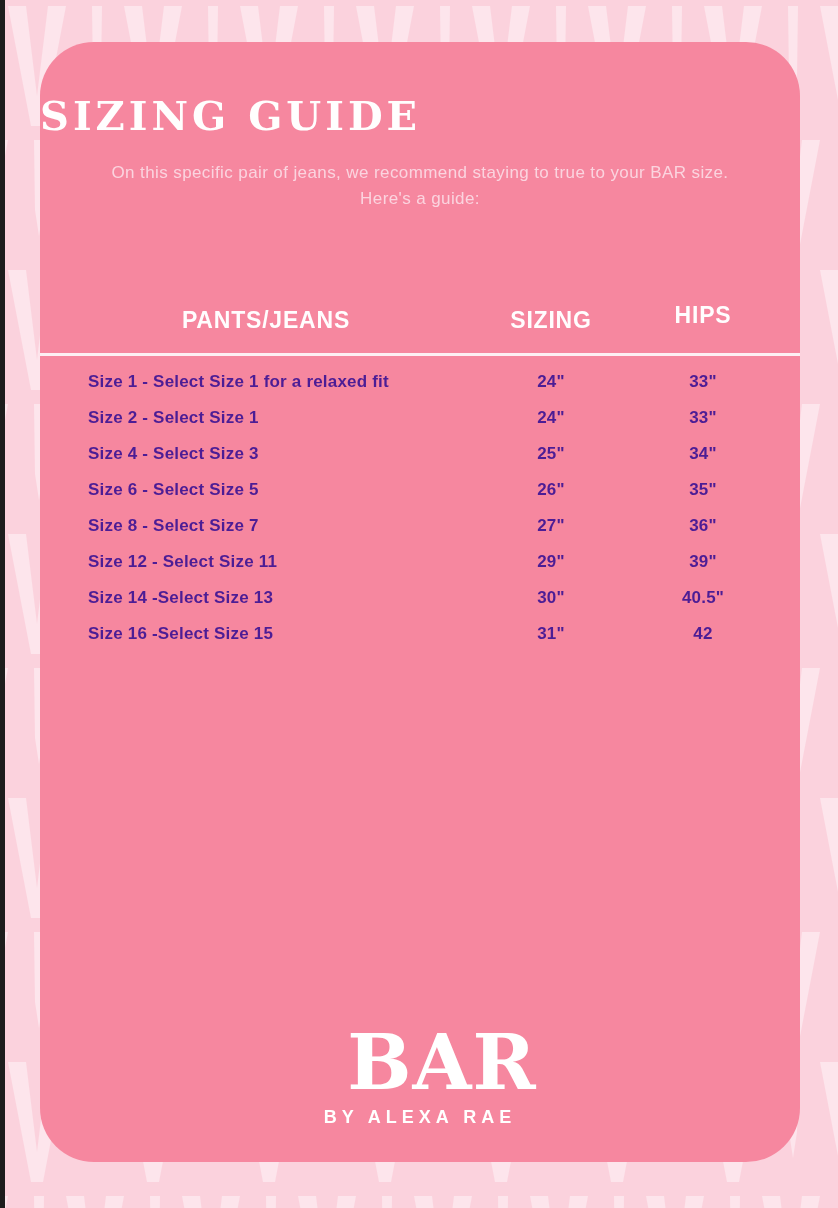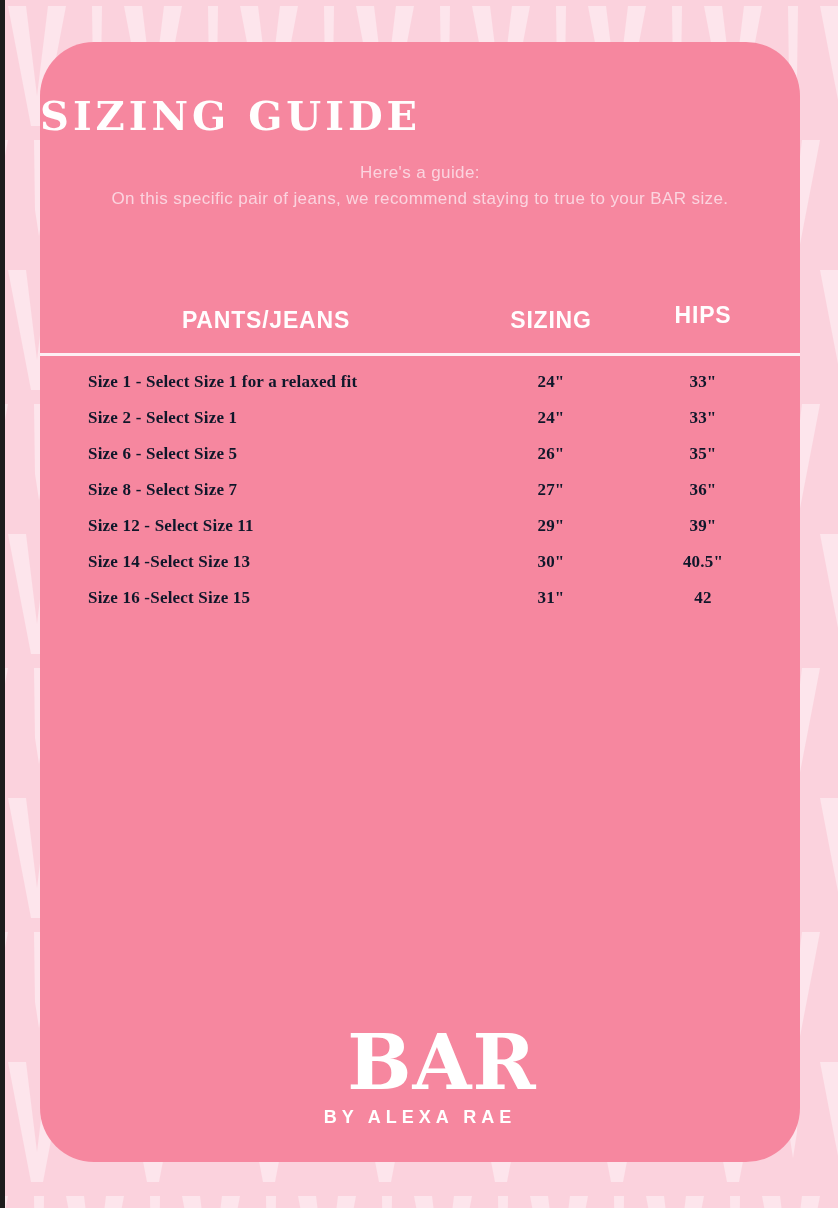--- a/index.html
+++ b/index.html
@@ -96,23 +96,22 @@
     top: 322px;
     left: 0;
     width: 100%;
   }
   .trow {
     position: relative;
     height: 36px;
     font-weight: 700;
     font-size: 17px;
     line-height: 36px;
-    color: #0f172a;
+    color: #4c1d95;
     letter-spacing: 0.2px;
-    font-family: Liberation Serif, serif;
   }
   .trow .label {
     position: absolute;
     left: 48px;
   }
   .trow .waist {
     position: absolute;
     left: 420px;
     width: 182px;
     text-align: center;
@@ -172,22 +171,22 @@
   <rect width="838" height="1208" fill="url(#vpat)"></rect>
 </svg>
 
 <div class="left-strip"></div>
 
 <div class="card">
 
   <div class="page-title">SIZING GUIDE</div>
 
   <div class="subtitle">
+    <div>On this specific pair of jeans, we recommend staying to true to your BAR size.</div>
     <div>Here's a guide:</div>
-    <div>On this specific pair of jeans, we recommend staying to true to your BAR size.</div>
   </div>
 
   <div class="table-header">
     <div class="col-pants">PANTS/JEANS</div>
     <div class="col-waist">SIZING</div>
     <div class="col-hips">HIPS</div>
   </div>
 
   <div class="header-divider"></div>
 
@@ -196,20 +195,25 @@
       <span class="label">Size 1 - Select Size 1 for a relaxed fit</span>
       <span class="waist">24"</span>
       <span class="hips">33"</span>
     </div>
     <div class="trow">
       <span class="label">Size 2 - Select Size 1</span>
       <span class="waist">24"</span>
       <span class="hips">33"</span>
     </div>
     <div class="trow">
+      <span class="label">Size 4 - Select Size 3</span>
+      <span class="waist">25"</span>
+      <span class="hips">34"</span>
+    </div>
+    <div class="trow">
       <span class="label">Size 6 - Select Size 5</span>
       <span class="waist">26"</span>
       <span class="hips">35"</span>
     </div>
     <div class="trow">
       <span class="label">Size 8 - Select Size 7</span>
       <span class="waist">27"</span>
       <span class="hips">36"</span>
     </div>
     <div class="trow">

